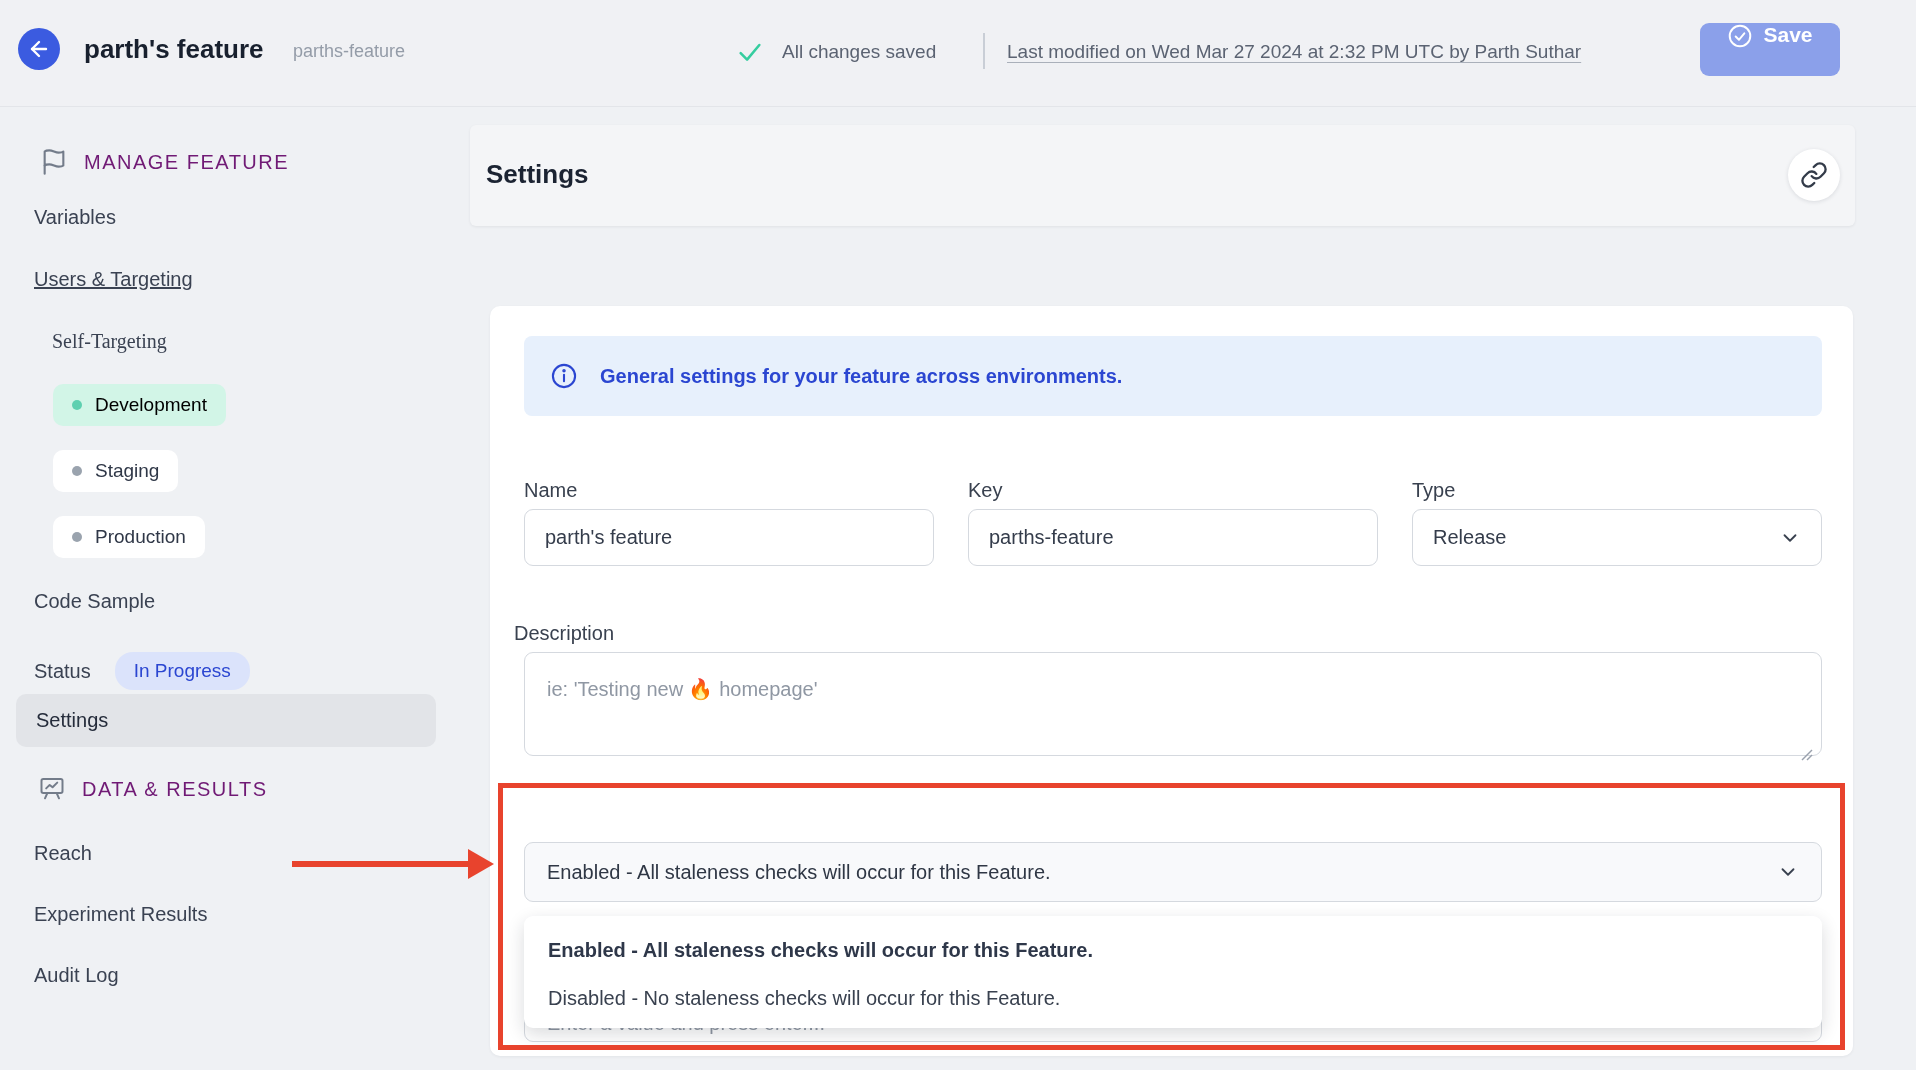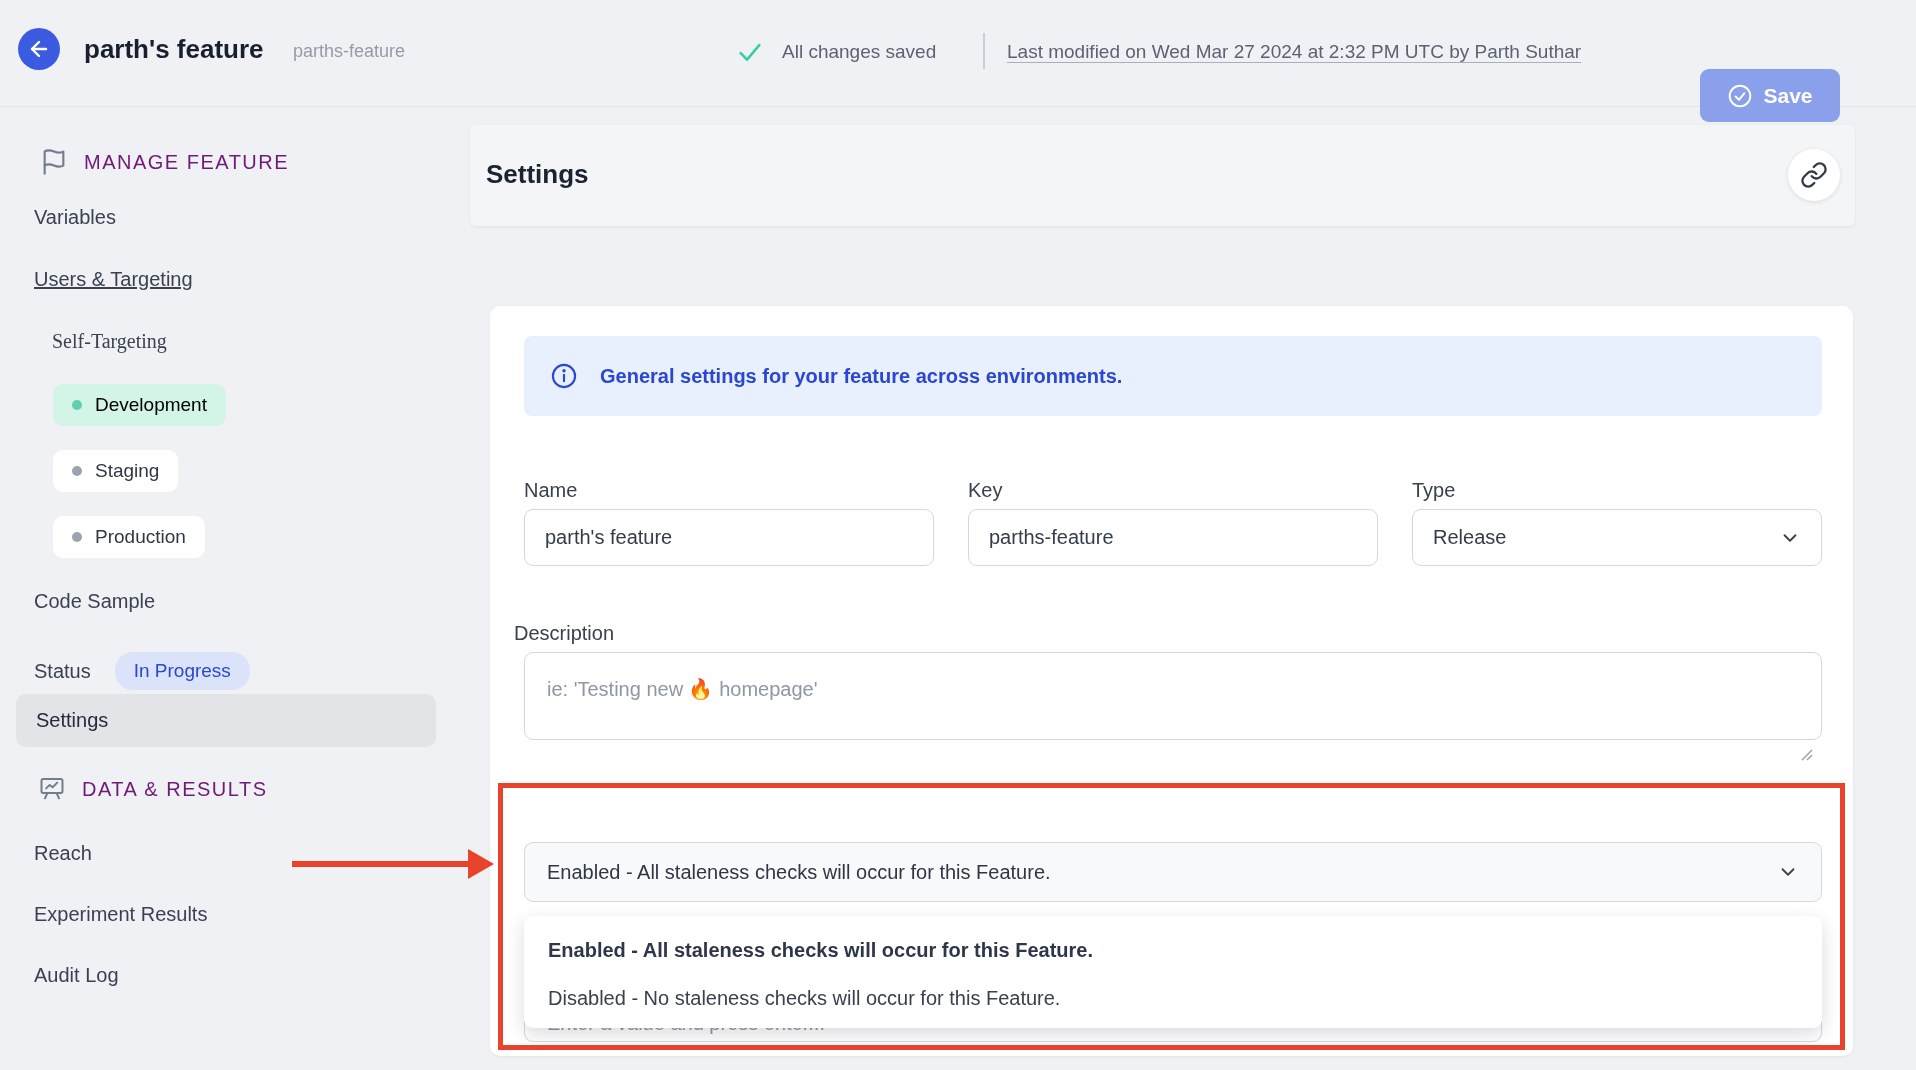--- a/index.html
+++ b/index.html
@@ -20,21 +20,21 @@
   .hdr-title { position:absolute; left:84px; top:34px; font-size:26px; font-weight:700; color:#18202e; }
   .hdr-key { position:absolute; left:293px; top:41px; font-size:18px; color:#949ca8; }
   .saved-check { position:absolute; left:736px; top:38px; }
   .saved-text { position:absolute; left:782px; top:41px; font-size:19px; color:#5b6372; }
   .hdr-divider { position:absolute; left:983px; top:33px; width:2px; height:36px; background:#c9ced6; }
   .last-mod { position:absolute; left:1007px; top:41px; font-size:19px; color:#5b6372;
     text-decoration:underline; text-underline-offset:4px; text-decoration-color:#aab0ba; }
   .save-btn { position:absolute; left:1700px; top:23px; width:140px; height:53px;
     background:#8ba0ea; border:none; border-radius:9px; color:#ffffff; cursor:pointer;
     font-family:"Liberation Sans",sans-serif; font-size:21px; font-weight:700;
-    display:flex; align-items:center; justify-content:center; gap:10px;margin-top:46px; }
+    display:flex; align-items:flex-start; justify-content:center; gap:10px; }
   
   .side-section { position:absolute; display:flex; align-items:center; gap:16px; }
   .side-section .sec-label { font-size:20px; font-weight:400; letter-spacing:1.5px; color:#701a75; }
   .side-item { position:absolute; left:34px; font-size:20px; color:#3a4252; cursor:pointer; }
   .env-pill { position:absolute; left:53px; height:42px; border-radius:10px;
     display:flex; align-items:center; gap:13px; padding:0 19px; font-size:19px;
     background:#ffffff; color:#2f3747; cursor:pointer; }
   .env-pill .dot { width:10px; height:10px; border-radius:50%; background:#9aa3ae; }
   .env-pill.active { background:#d2f5e7; color:#000000; font-weight:500; }
   .env-pill.active .dot { background:#5ed0b0; }
@@ -59,21 +59,21 @@
     background:#e7f0fc; border-radius:8px; display:flex; align-items:center; gap:22px;
     padding-left:26px; }
   .banner-text { font-size:20px; font-weight:700; color:#2b46d1; }
   .fld-label { position:absolute; font-size:20px; font-weight:500; color:#39414f; }
   .input { position:absolute; height:57px; width:410px; background:#ffffff;
     border:1.5px solid #d5d9df; border-radius:9px; font-family:"Liberation Sans",sans-serif;
     font-size:20px; color:#343c4b; padding:0 20px; }
   .select-box { position:absolute; height:57px; width:410px; background:#ffffff;
     border:1.5px solid #d5d9df; border-radius:9px; display:flex; align-items:center;
     justify-content:space-between; padding:0 20px; font-size:20px; color:#343c4b; cursor:pointer; }
-  .desc-area { position:absolute; left:34px; top:346px; width:1298px; height:88px;
+  .desc-area { position:absolute; left:34px; top:346px; width:1298px; height:104px;
     border:1.5px solid #d5d9df; border-radius:9px; background:#fff;
     font-family:"Liberation Sans",sans-serif; font-size:20px; color:#343c4b;
     padding:24px 22px; resize:none; }
   .desc-area::placeholder { color:#8f97a3; }
   .resize-glyph { position:absolute; left:1308px; top:440px; pointer-events:none; }
   .staleness-select { position:absolute; left:34px; top:536px; width:1298px; height:60px;
     background:#f8f9fb; border:1.5px solid #d5d9df; border-radius:9px;
     display:flex; align-items:center; justify-content:space-between; padding:0 22px;
     font-size:20px; color:#2f3745; cursor:pointer; z-index:3; }
   .tags-input { position:absolute; left:34px; top:679px; width:1298px; height:57px;

